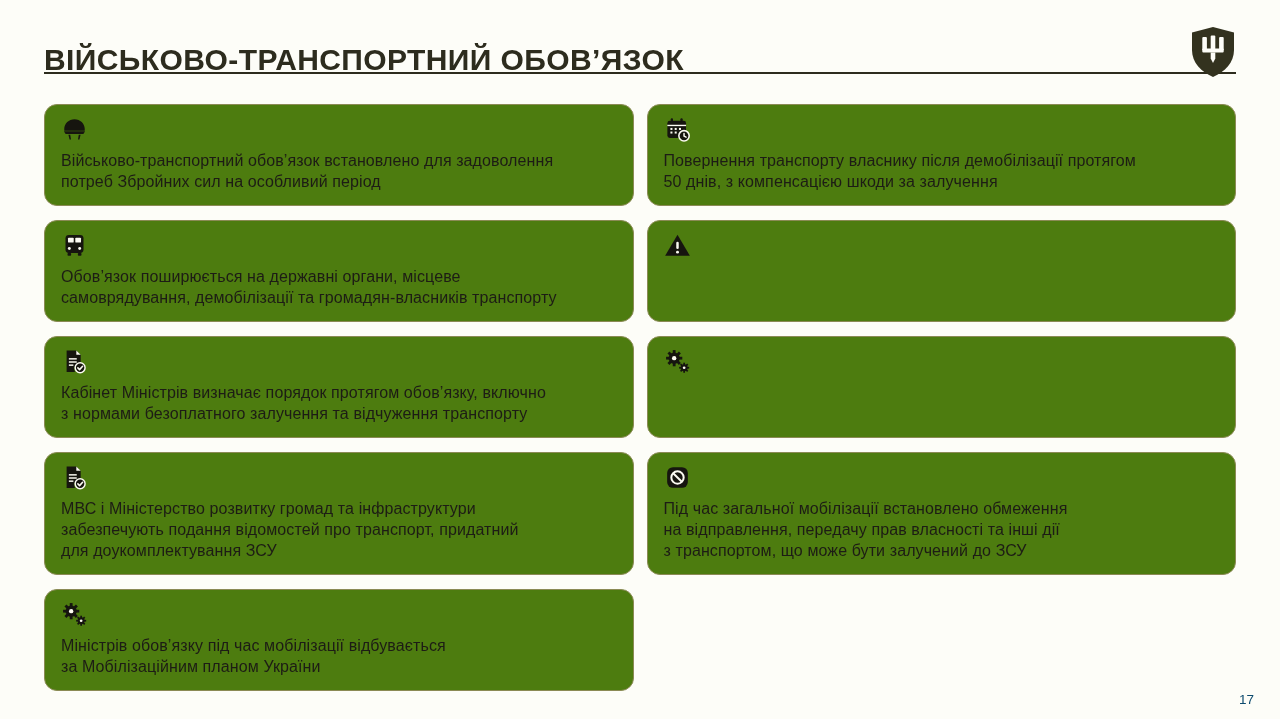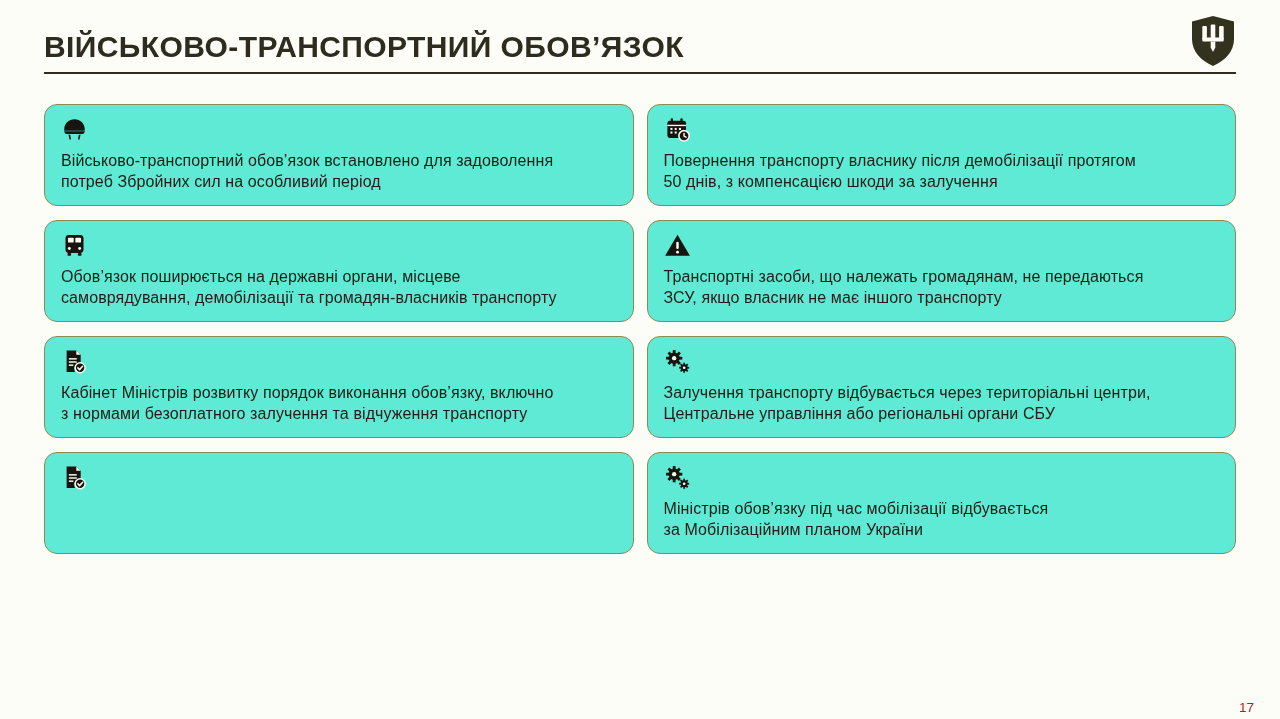--- a/index.html
+++ b/index.html
@@ -4,55 +4,55 @@
 <style>
   html,body{margin:0;padding:0;}
   body{
     width:1280px;height:719px;overflow:hidden;position:relative;
     background:#fdfdf8;
     font-family:"Liberation Sans","DejaVu Sans",sans-serif;
     color:#1d1c15;
   }
   
   .header{
-    margin:0 44px;padding-top:12px;
-    display:flex;justify-content:space-between;align-items:flex-start;
+    margin:0 44px;padding-top:30px;
+    display:flex;justify-content:space-between;align-items:center;
     border-bottom:2px solid #2d2c1e;
     height:74px;box-sizing:border-box;
   }
   .page-title{
     margin:0;margin-top:18px;
     font-size:30px;font-weight:700;letter-spacing:.4px;
     color:#2d2c1e;
   }
   .logo{width:46px;height:54px;flex:0 0 auto;margin-top:2px;}
   
   .grid{
     margin:30px 44px 0 44px;
     display:grid;grid-template-columns:1fr 1fr;
     column-gap:13px;row-gap:14px;
     grid-auto-flow:row;
   }
   .card{
-    background:#5eead4;
+    background:#4d7c0f;
     border:1.5px solid #8b8a55;
     border-radius:13px;
     padding:11px 18px 13px 16px;
     box-sizing:border-box;
   }
   .card .ic{display:block;margin-bottom:7px;}
   .card-text{
     font-size:16px;line-height:21px;letter-spacing:.1px;
     white-space:pre-line;
     color:#1d1c15;
   }
   
   .page-number{
-    position:absolute;right:26px;bottom:4px;
-    font-size:13.5px;color:#b91c1c;
+    position:absolute;right:26px;bottom:12px;
+    font-size:13.5px;color:#0c4a6e;
   }
   .icon-fill{fill:#16150f;}
   .hidden-defs{position:absolute;width:0;height:0;overflow:hidden;}
 </style>
 </head>
 <body>
 
 <svg class="hidden-defs" aria-hidden="true">
   <defs>
     <g id="gear-shape">
@@ -141,47 +141,56 @@
     <div class="card-text">Обов’язок поширюється на державні органи, місцеве
 самоврядування, демобілізації та громадян-власників транспорту</div>
   </div>
 
   <div class="card">
     <svg class="ic" width="27" height="27" viewBox="0 0 24 24">
       <path class="icon-fill" d="M12 2.4 23 21H1z"></path>
       <rect x="10.9" y="8.6" width="2.2" height="6.6" rx="1.1" fill="#fcfbf2"></rect>
       <circle cx="12" cy="17.9" r="1.3" fill="#fcfbf2"></circle>
     </svg>
-    <div class="card-text">Транспортні засоби, що належать громадянам, не передаються
-ЗСУ, якщо власник не має іншого транспорту</div>
   </div>
 
   <div class="card">
     <svg class="ic" width="27" height="27" viewBox="0 0 24 24">
       <use href="#doc-check"></use>
     </svg>
-    <div class="card-text">Кабінет Міністрів розвитку порядок виконання обов’язку, включно
+    <div class="card-text">Кабінет Міністрів визначає порядок протягом обов’язку, включно
 з нормами безоплатного залучення та відчуження транспорту</div>
   </div>
 
   <div class="card">
     <svg class="ic" width="27" height="27" viewBox="0 0 26 26">
       <use href="#gear-shape" transform="translate(9.8,9.8)"></use>
       <use href="#gear-shape" transform="translate(19.4,19) scale(0.62)"></use>
     </svg>
-    <div class="card-text">Залучення транспорту відбувається через територіальні центри,
-Центральне управління або регіональні органи СБУ</div>
   </div>
 
   <div class="card">
     <svg class="ic" width="27" height="27" viewBox="0 0 24 24">
       <use href="#doc-check"></use>
     </svg>
-  </div>
-
+    <div class="card-text">МВС і Міністерство розвитку громад та інфраструктури
+забезпечують подання відомостей про транспорт, придатний
+для доукомплектування ЗСУ</div>
+  </div>
+
+  <div class="card">
+    <svg class="ic" width="27" height="27" viewBox="0 0 24 24">
+      <rect class="icon-fill" x="2.8" y="2.8" width="18.4" height="18.4" rx="5.2"></rect>
+      <circle cx="12" cy="12" r="5.5" fill="none" stroke="#fcfbf2" stroke-width="1.8"></circle>
+      <line x1="8.2" y1="8.2" x2="15.8" y2="15.8" stroke="#fcfbf2" stroke-width="1.8"></line>
+    </svg>
+    <div class="card-text">Під час загальної мобілізації встановлено обмеження
+на відправлення, передачу прав власності та інші дії
+з транспортом, що може бути залучений до ЗСУ</div>
+  </div>
 
   <div class="card">
     <svg class="ic" width="27" height="27" viewBox="0 0 26 26">
       <use href="#gear-shape" transform="translate(9.8,9.8)"></use>
       <use href="#gear-shape" transform="translate(19.4,19) scale(0.62)"></use>
     </svg>
     <div class="card-text">Міністрів обов’язку під час мобілізації відбувається
 за Мобілізаційним планом України</div>
   </div>
 

